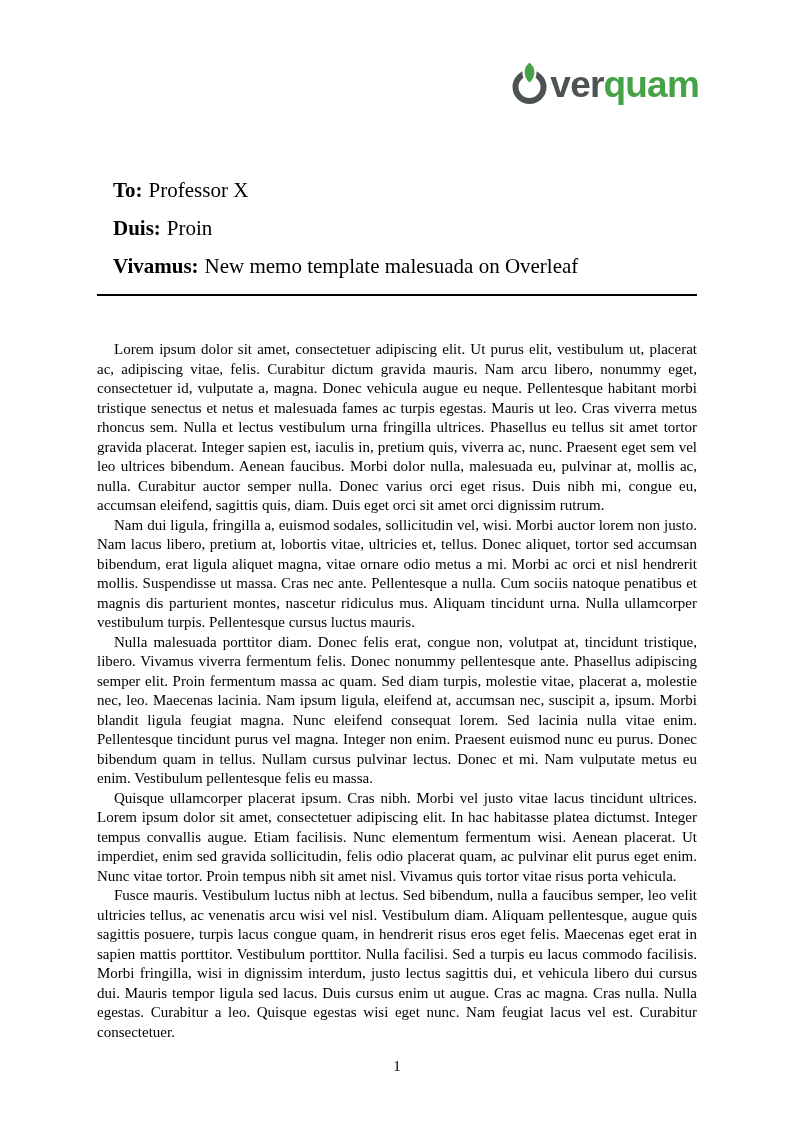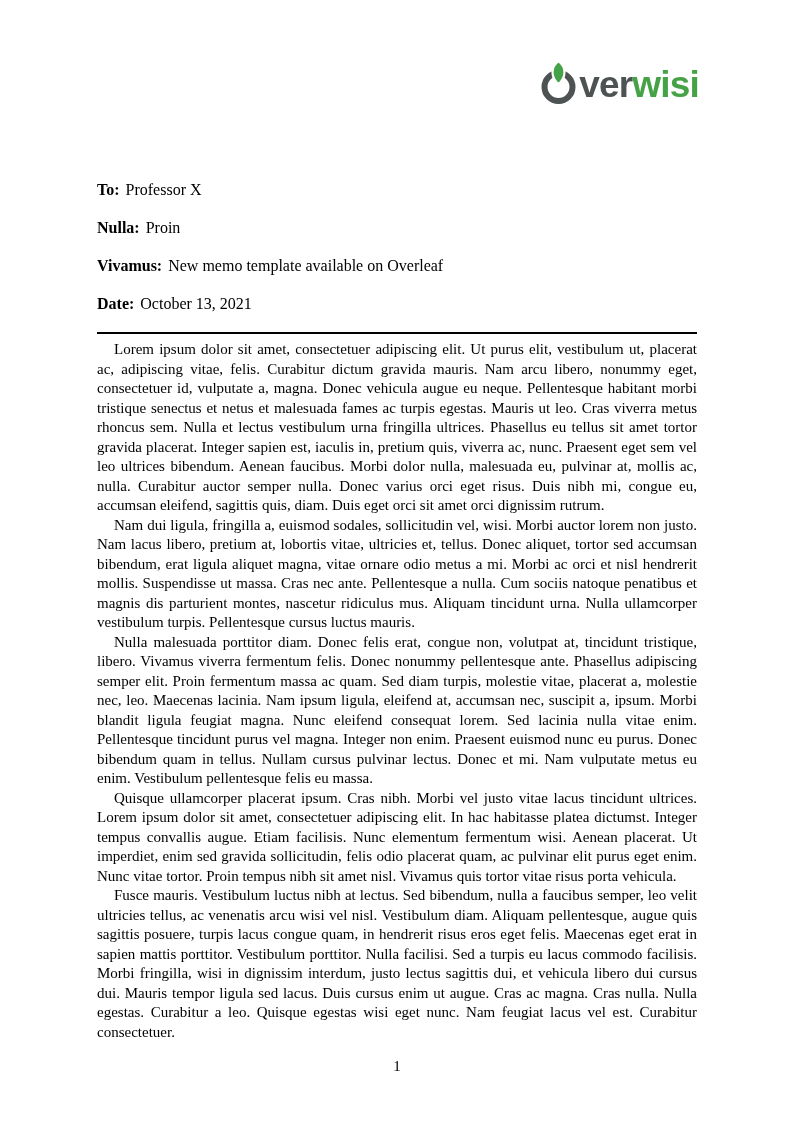--- a/index.html
+++ b/index.html
@@ -43,22 +43,22 @@
     .logo-text-green { color: var(--logo-green, #46a247); }
 
     
     .memo-header {
       position: absolute;
       top: 180px;
       left: 97px;
       right: 97px;
     }
     .memo-field {
-      margin: 0 0 18px 0;
-      font-size: 16px;
+      margin: 0 0 18px 16px;
+      font-size: 21px;
       line-height: 20px;
     }
     .memo-field .label {
       font-weight: bold;
       margin-right: 6px;
     }
     .memo-divider {
       height: 1.6px;
       background: #000000;
       margin-top: 18px;
@@ -97,35 +97,32 @@
 <body>
 
 <div class="page">
 
   <div class="logo">
     <svg class="logo-o" width="39" height="46" viewBox="0 0 39 46" aria-hidden="true">
       <circle class="ring" cx="19.5" cy="27" r="14" fill="none" stroke-width="6"></circle>
       <path class="leaf" d="M19.5 1 C 27.5 7, 27.5 17, 19.5 24 C 11.5 17, 11.5 7, 19.5 1 Z" stroke="#ffffff" stroke-width="2.2"></path>
     </svg>
     <span class="logo-text-dark">ver</span>
-    <span class="logo-text-green">wisi</span>
+    <span class="logo-text-green">quam</span>
   </div>
 
   <div class="memo-header">
     <p class="memo-field">
       <span class="label">To:</span><span>Professor X</span>
     </p>
     <p class="memo-field">
-      <span class="label">Nulla:</span><span>Proin</span>
+      <span class="label">Duis:</span><span>Proin</span>
     </p>
     <p class="memo-field">
-      <span class="label">Vivamus:</span><span>New memo template available on Overleaf</span>
-    </p>
-    <p class="memo-field">
-      <span class="label">Date:</span><span>October 13, 2021</span>
+      <span class="label">Vivamus:</span><span>New memo template malesuada on Overleaf</span>
     </p>
     <div class="memo-divider"></div>
   </div>
 
   <div class="memo-body">
     <p>Lorem ipsum dolor sit amet, consectetuer adipiscing elit. Ut purus elit, vestibulum ut, placerat ac, adipiscing vitae, felis. Curabitur dictum gravida mauris. Nam arcu libero, nonummy eget, consectetuer id, vulputate a, magna. Donec vehicula augue eu neque. Pellentesque habitant morbi tristique senectus et netus et malesuada fames ac turpis egestas. Mauris ut leo. Cras viverra metus rhoncus sem. Nulla et lectus vestibulum urna fringilla ultrices. Phasellus eu tellus sit amet tortor gravida placerat. Integer sapien est, iaculis in, pretium quis, viverra ac, nunc. Praesent eget sem vel leo ultrices bibendum. Aenean faucibus. Morbi dolor nulla, malesuada eu, pulvinar at, mollis ac, nulla. Curabitur auctor semper nulla. Donec varius orci eget risus. Duis nibh mi, congue eu, accumsan eleifend, sagittis quis, diam. Duis eget orci sit amet orci dignissim rutrum.</p>
     <p>Nam dui ligula, fringilla a, euismod sodales, sollicitudin vel, wisi. Morbi auctor lorem non justo. Nam lacus libero, pretium at, lobortis vitae, ultricies et, tellus. Donec aliquet, tortor sed accumsan bibendum, erat ligula aliquet magna, vitae ornare odio metus a mi. Morbi ac orci et nisl hendrerit mollis. Suspendisse ut massa. Cras nec ante. Pellentesque a nulla. Cum sociis natoque penatibus et magnis dis parturient montes, nascetur ridiculus mus. Aliquam tincidunt urna. Nulla ullamcorper vestibulum turpis. Pellentesque cursus luctus mauris.</p>
     <p>Nulla malesuada porttitor diam. Donec felis erat, congue non, volutpat at, tincidunt tristique, libero. Vivamus viverra fermentum felis. Donec nonummy pellentesque ante. Phasellus adipiscing semper elit. Proin fermentum massa ac quam. Sed diam turpis, molestie vitae, placerat a, molestie nec, leo. Maecenas lacinia. Nam ipsum ligula, eleifend at, accumsan nec, suscipit a, ipsum. Morbi blandit ligula feugiat magna. Nunc eleifend consequat lorem. Sed lacinia nulla vitae enim. Pellentesque tincidunt purus vel magna. Integer non enim. Praesent euismod nunc eu purus. Donec bibendum quam in tellus. Nullam cursus pulvinar lectus. Donec et mi. Nam vulputate metus eu enim. Vestibulum pellentesque felis eu massa.</p>
     <p>Quisque ullamcorper placerat ipsum. Cras nibh. Morbi vel justo vitae lacus tincidunt ultrices. Lorem ipsum dolor sit amet, consectetuer adipiscing elit. In hac habitasse platea dictumst. Integer tempus convallis augue. Etiam facilisis. Nunc elementum fermentum wisi. Aenean placerat. Ut imperdiet, enim sed gravida sollicitudin, felis odio placerat quam, ac pulvinar elit purus eget enim. Nunc vitae tortor. Proin tempus nibh sit amet nisl. Vivamus quis tortor vitae risus porta vehicula.</p>
     <p>Fusce mauris. Vestibulum luctus nibh at lectus. Sed bibendum, nulla a faucibus semper, leo velit ultricies tellus, ac venenatis arcu wisi vel nisl. Vestibulum diam. Aliquam pellentesque, augue quis sagittis posuere, turpis lacus congue quam, in hendrerit risus eros eget felis. Maecenas eget erat in sapien mattis porttitor. Vestibulum porttitor. Nulla facilisi. Sed a turpis eu lacus commodo facilisis. Morbi fringilla, wisi in dignissim interdum, justo lectus sagittis dui, et vehicula libero dui cursus dui. Mauris tempor ligula sed lacus. Duis cursus enim ut augue. Cras ac magna. Cras nulla. Nulla egestas. Curabitur a leo. Quisque egestas wisi eget nunc. Nam feugiat lacus vel est. Curabitur consectetuer.</p>

